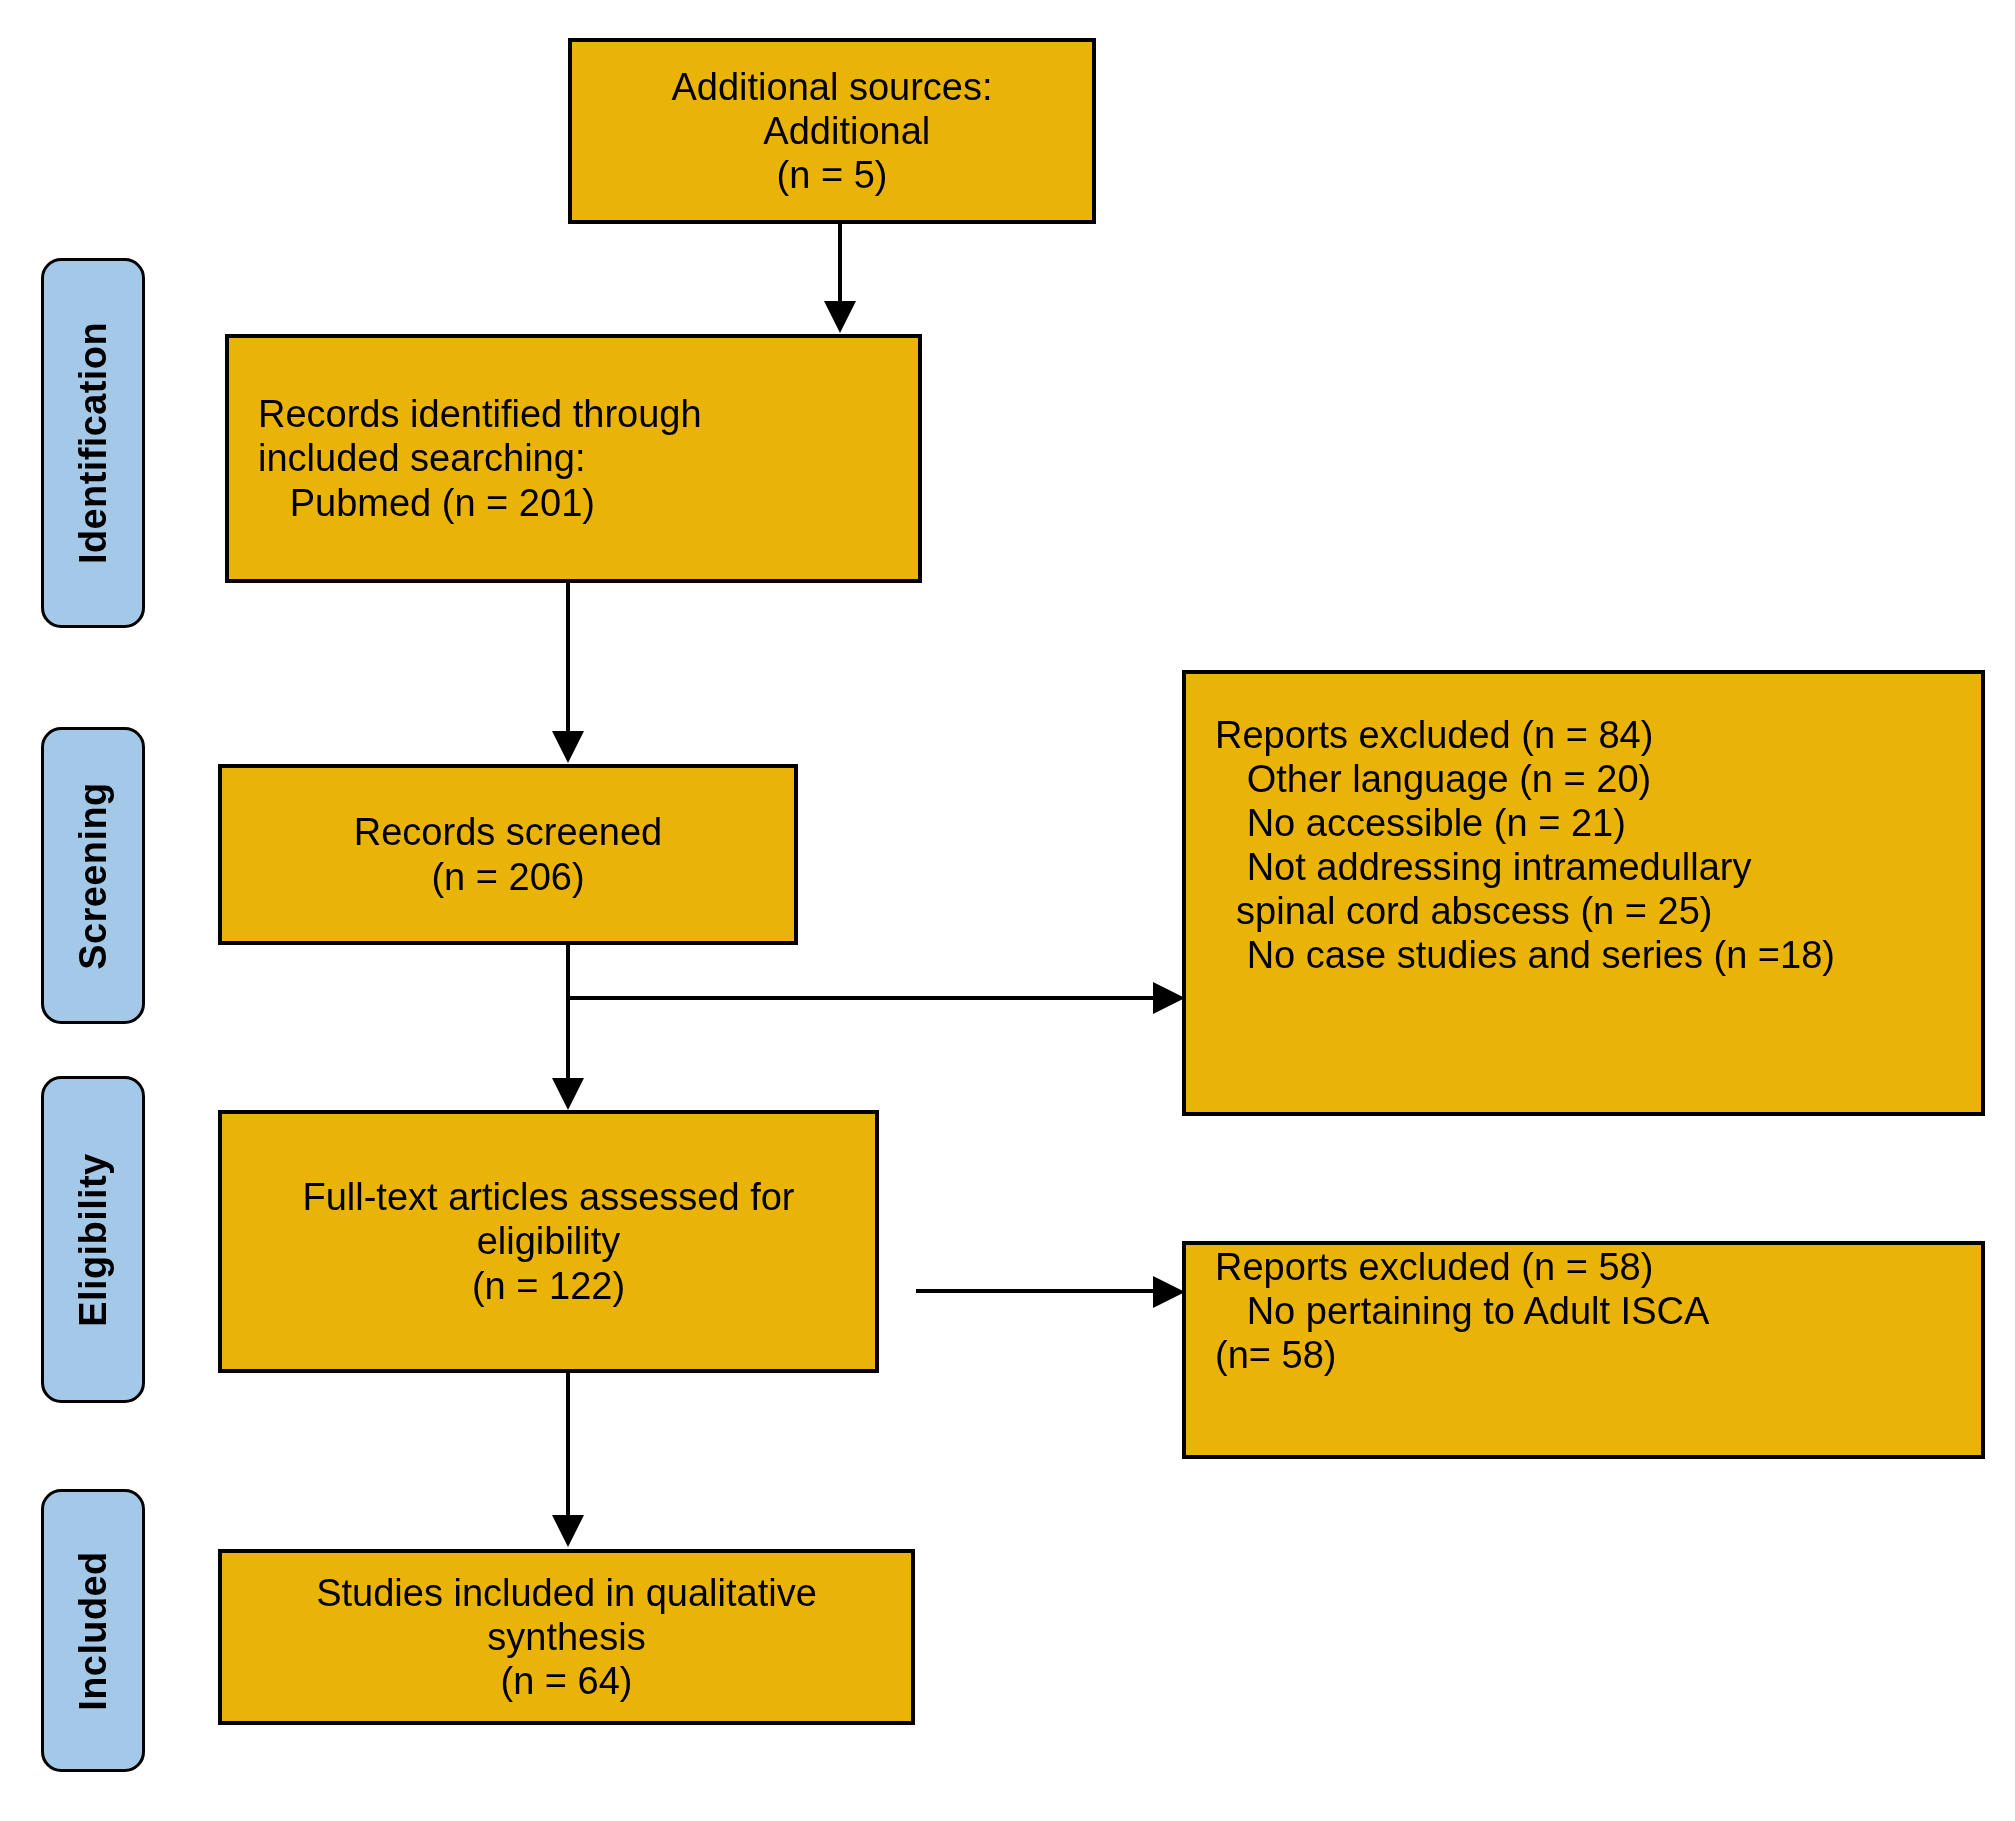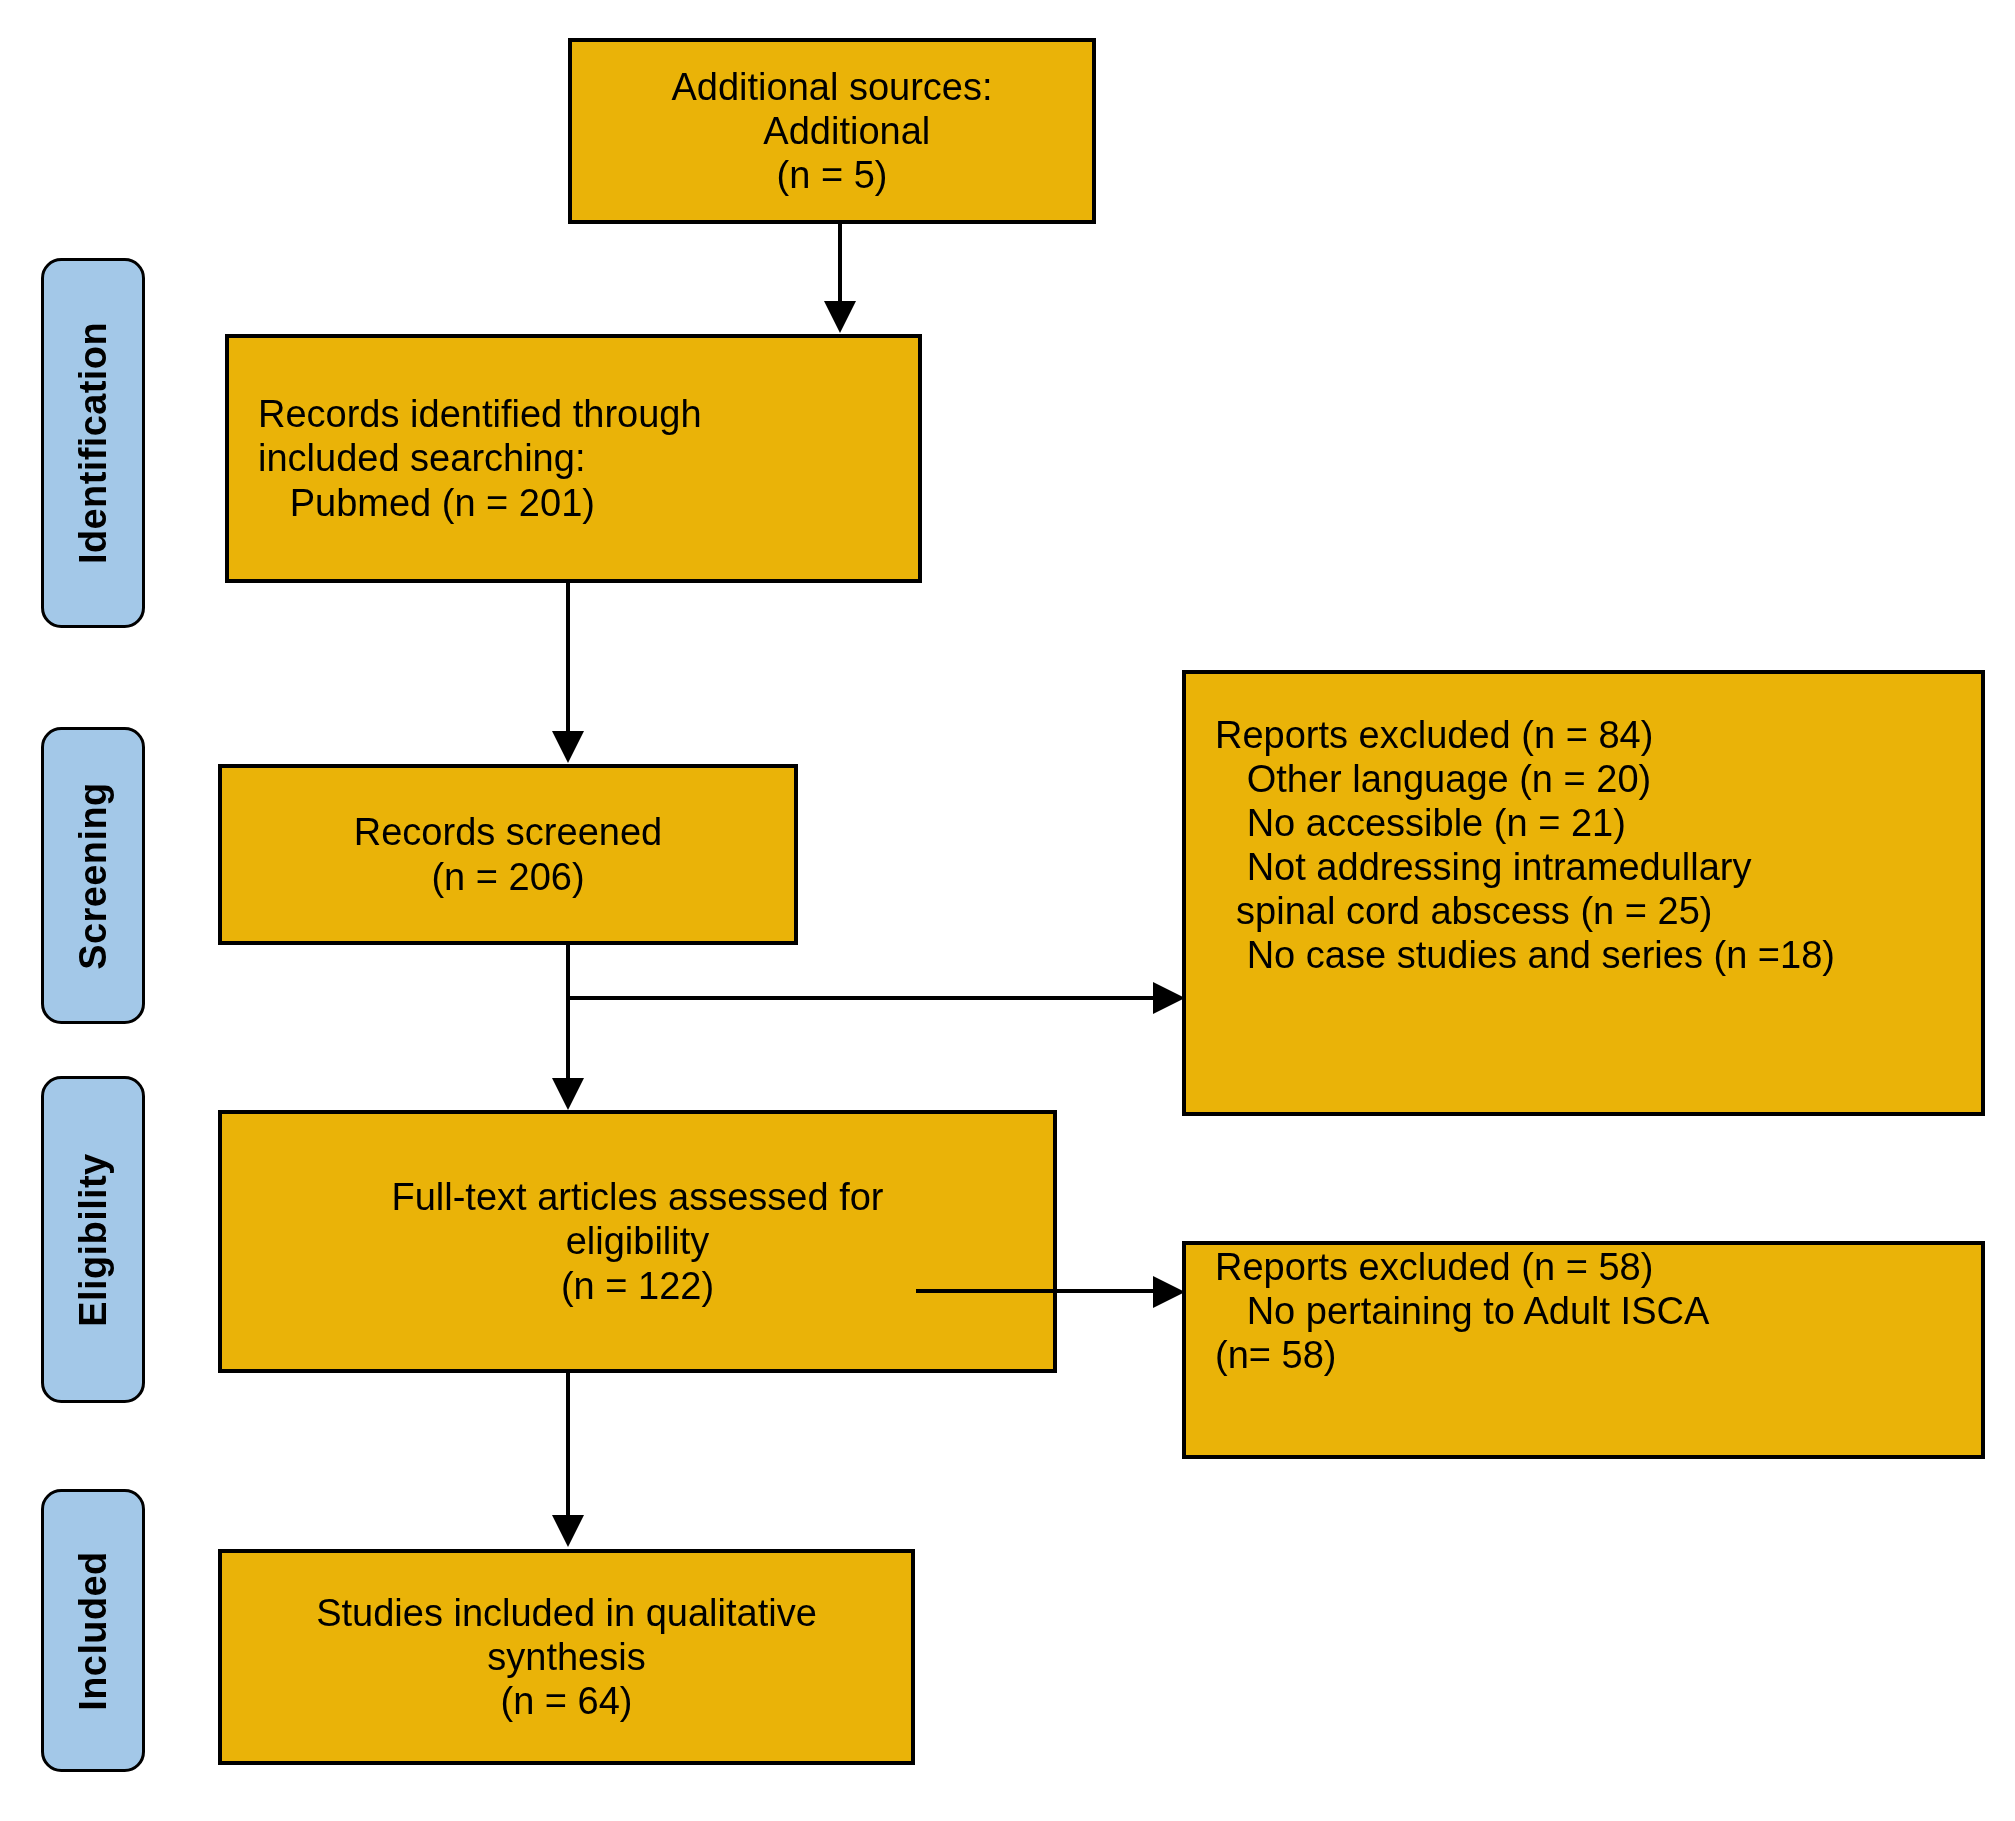--- a/index.html
+++ b/index.html
@@ -126,33 +126,33 @@
 
   <div class="flow-box box-left pad-l" style="left:1182px; top:670px; width:803px; height:446px; justify-content:flex-start; padding-top:39px;">
     <div class="line">Reports excluded (n = 84)</div>
     <div class="line">   Other language (n = 20)</div>
     <div class="line">   No accessible (n = 21)</div>
     <div class="line">   Not addressing intramedullary</div>
     <div class="line">  spinal cord abscess (n = 25)</div>
     <div class="line">   No case studies and series (n =18)</div>
   </div>
 
-  <div class="flow-box box-center pad-c" style="left:218px; top:1110px; width:839px; height:263px;">
+  <div class="flow-box box-center pad-c" style="left:218px; top:1110px; width:661px; height:263px;">
     <div class="line">Full-text articles assessed for</div>
     <div class="line">eligibility</div>
     <div class="line">(n = 122)</div>
   </div>
 
   <div class="flow-box box-left pad-l" style="left:1182px; top:1241px; width:803px; height:218px; justify-content:flex-start; ">
     <div class="line">Reports excluded (n = 58)</div>
     <div class="line">   No pertaining to Adult ISCA</div>
     <div class="line">(n= 58)</div>
   </div>
 
-  <div class="flow-box box-center pad-c" style="left:218px; top:1549px; width:697px; height:216px;">
+  <div class="flow-box box-center pad-c" style="left:218px; top:1549px; width:697px; height:176px;">
     <div class="line">Studies included in qualitative</div>
     <div class="line">synthesis</div>
     <div class="line">(n = 64)</div>
   </div>
 
   <div class="v-line" style="left:838px; top:223px; width:4.4px; height:80px;"></div>
   <div class="arrow-down" style="left:824px; top:301px;"></div>
 
   <div class="v-line" style="left:566px; top:583px; width:4.4px; height:150px;"></div>
   <div class="arrow-down" style="left:552px; top:731px;"></div>

